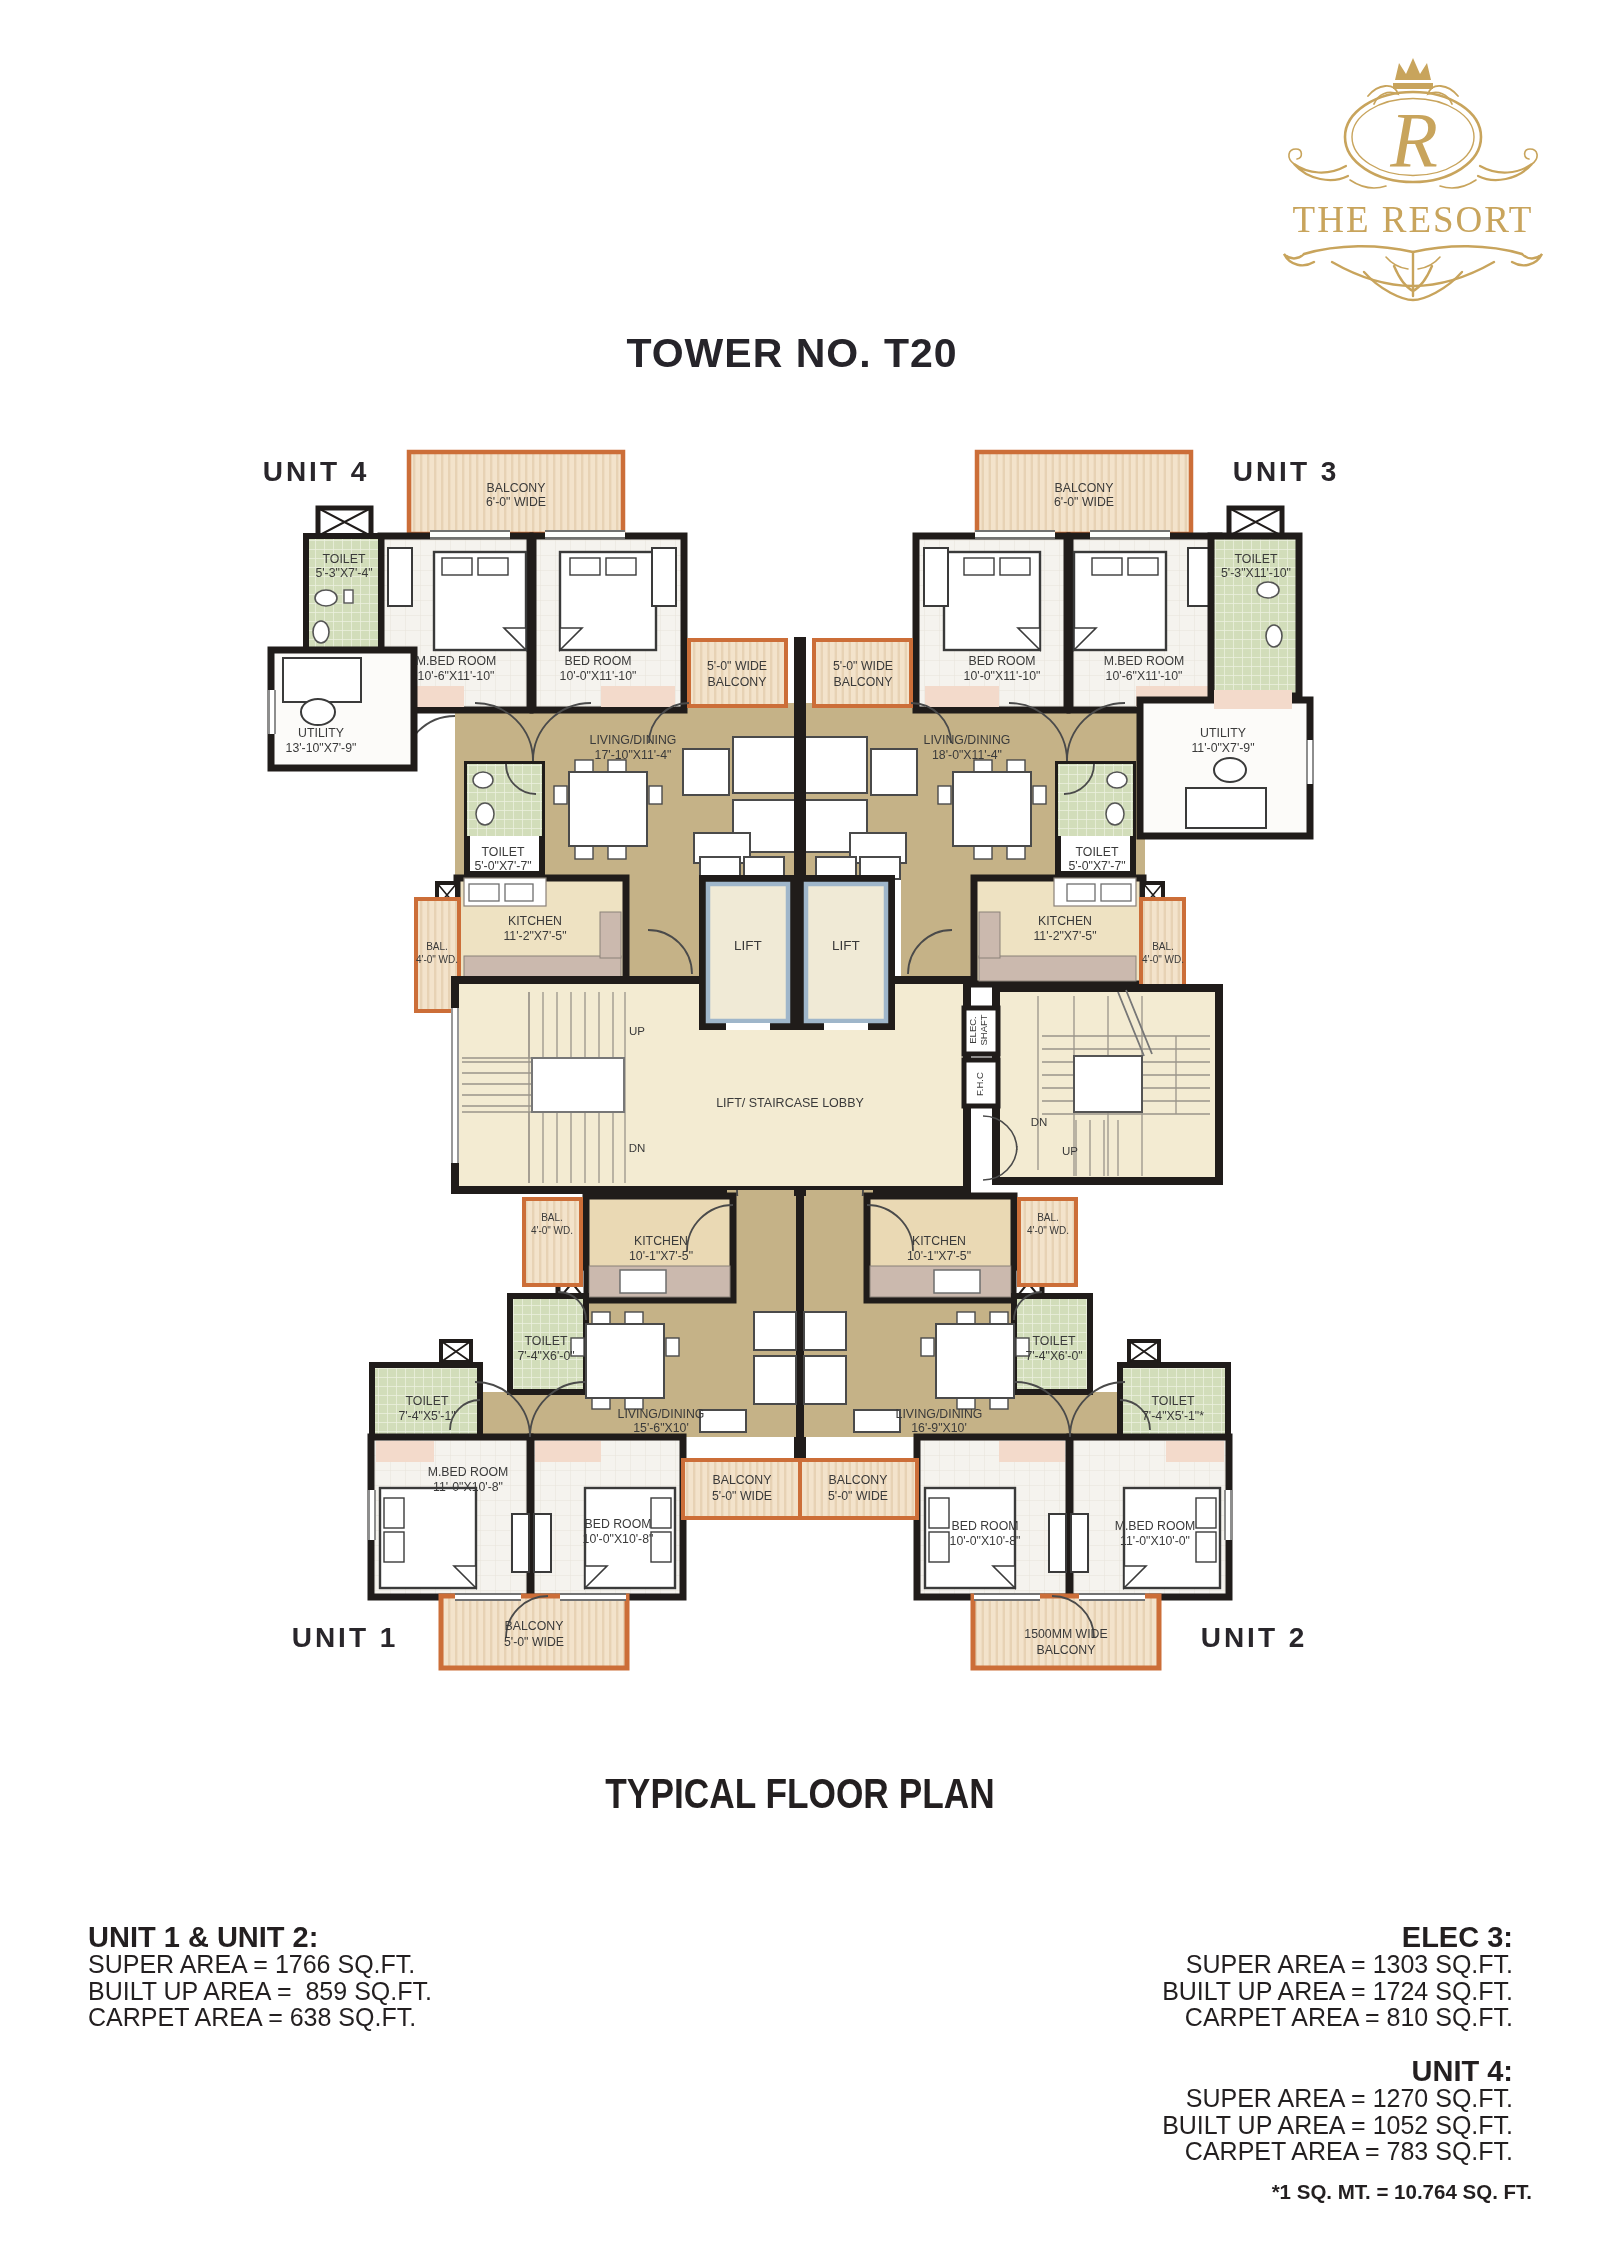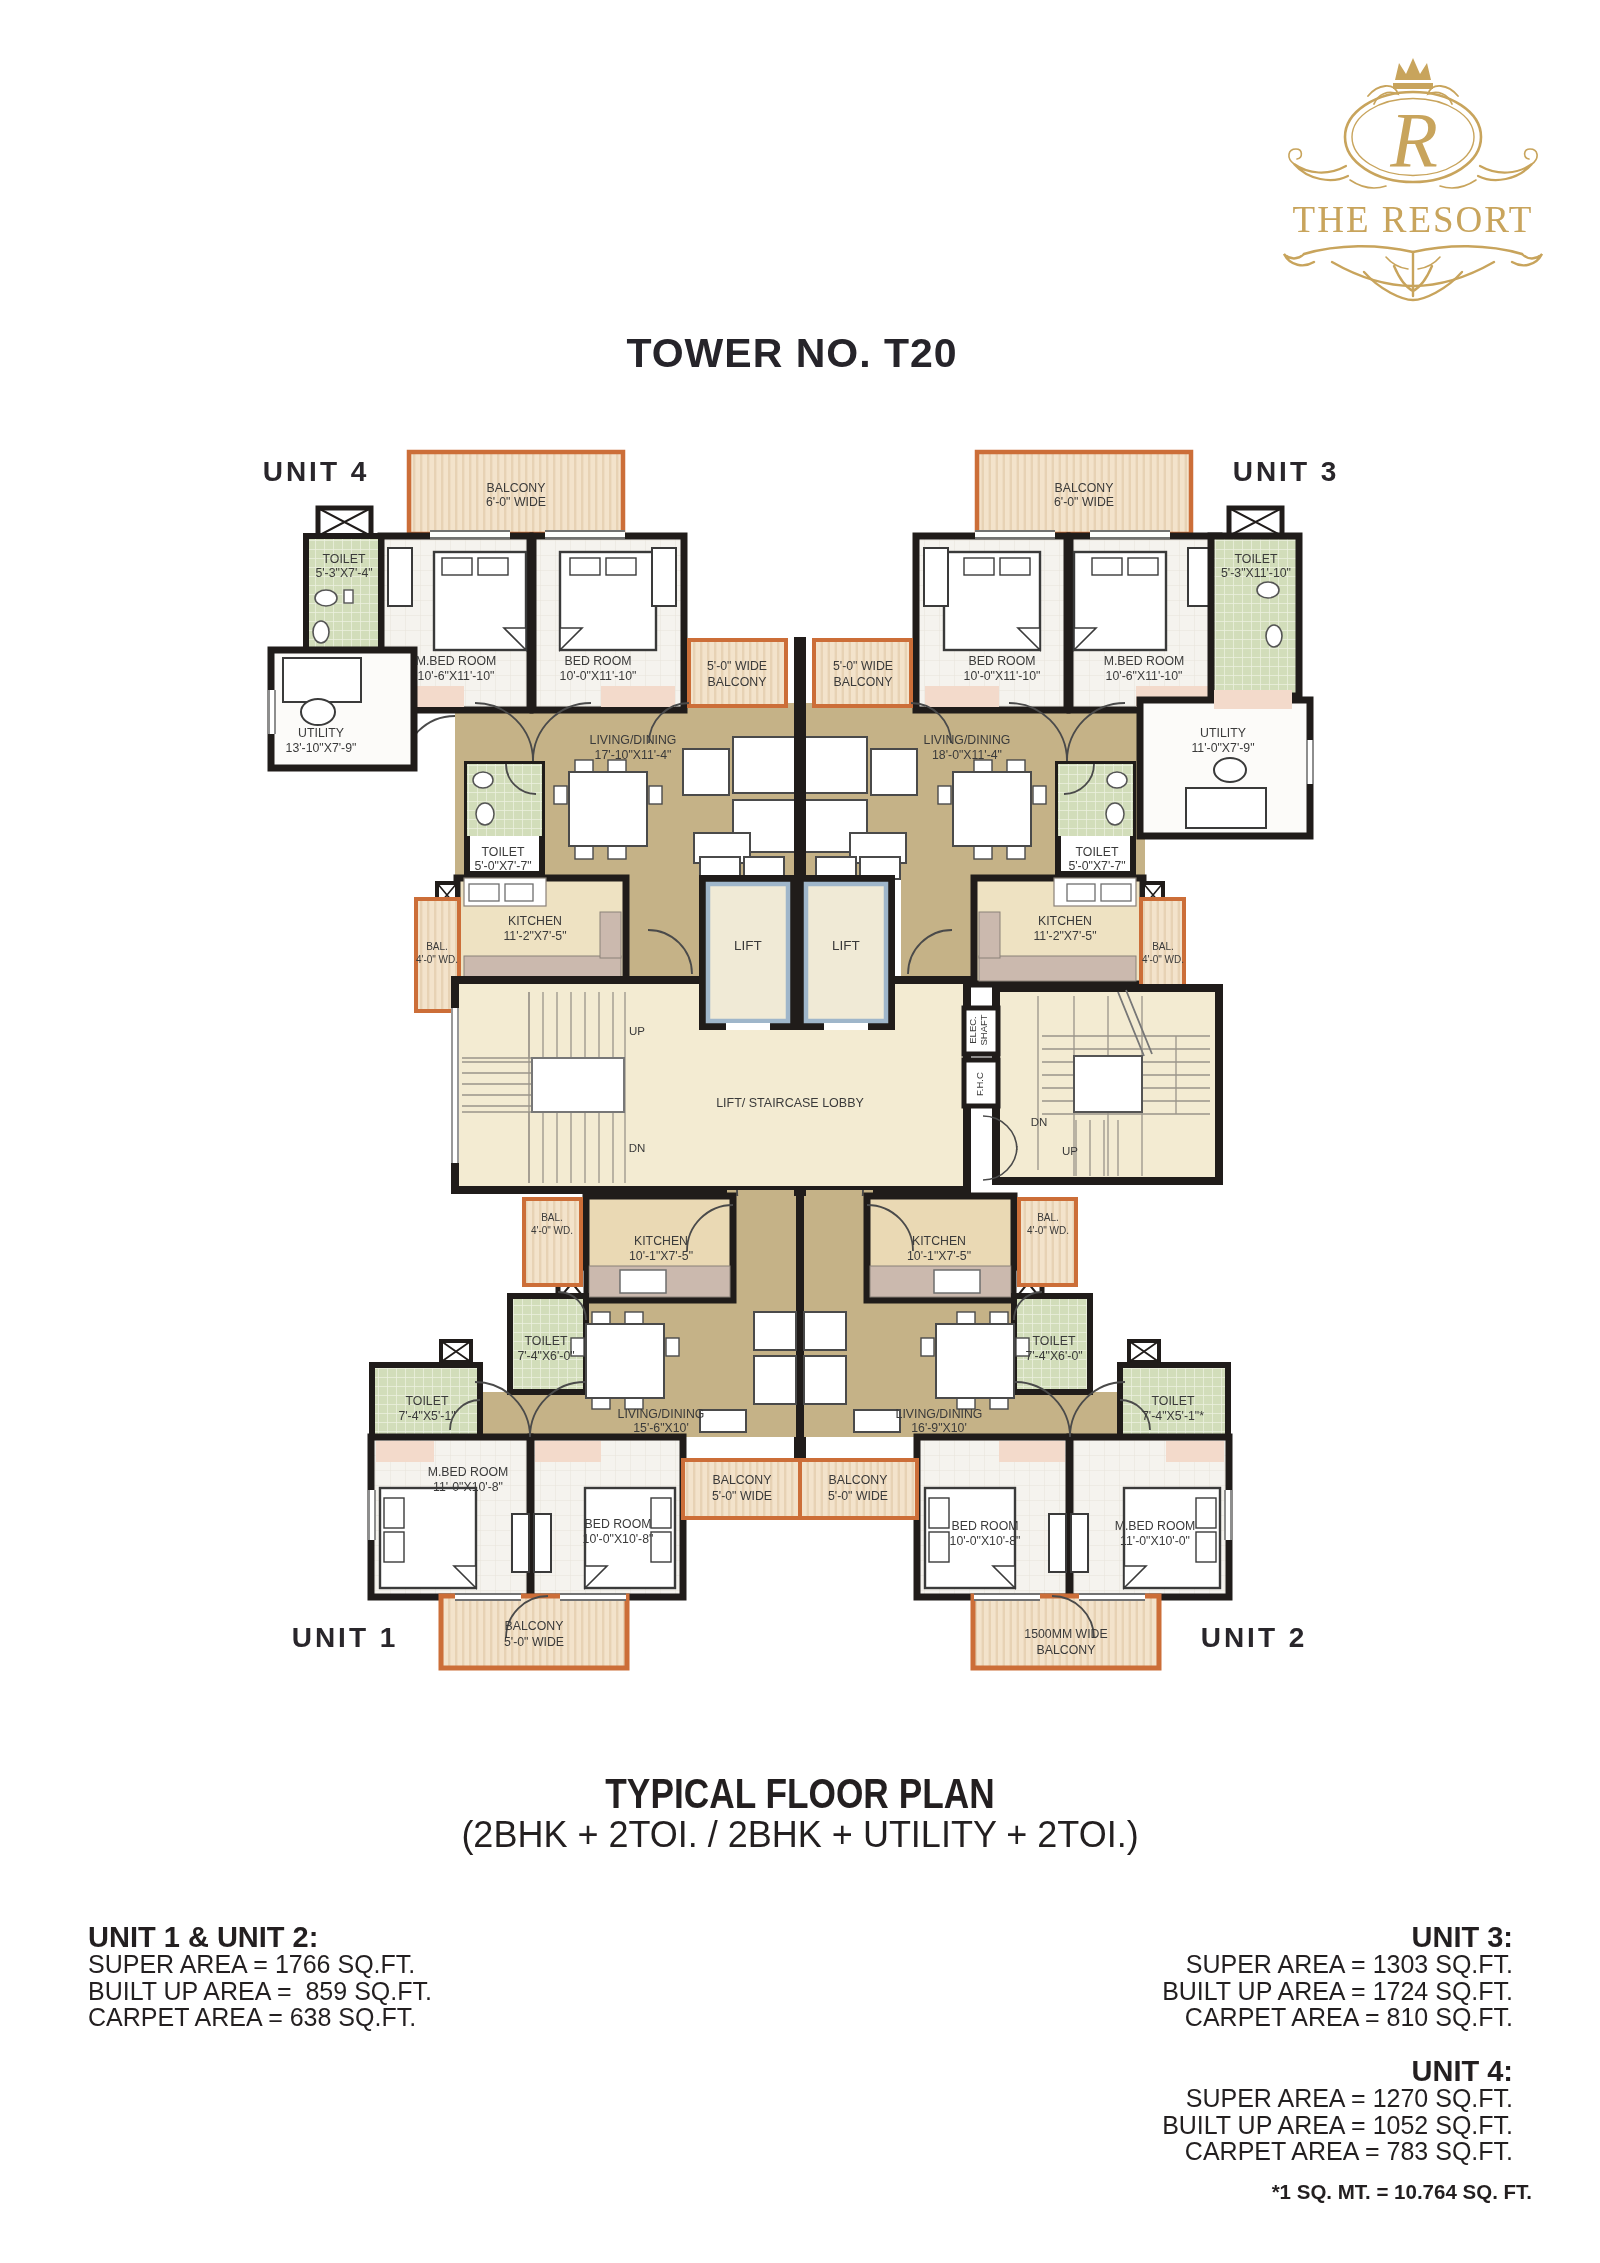--- a/index.html
+++ b/index.html
@@ -387,31 +387,30 @@
         <text x="985" y="1545">10'-0"X10'-8"</text>
       <text x="1066" y="1638">1500MM WIDE</text>
         <text x="1066" y="1654">BALCONY</text>
       <text x="858" y="1484">BALCONY</text>
         <text x="858" y="1500">5'-0" WIDE</text>
     </g>
 
   </svg>
 
   <div class="abs blk" style="left:0;top:1770px;width:1600px;text-align:center;font-size:42px;font-weight:bold;letter-spacing:0px;transform:scaleX(0.84);">TYPICAL FLOOR PLAN</div>
-  <div class="abs blk" style="left:0;top:1814px;width:1600px;text-align:center;font-size:36px;">(2BHK + 2TOI. / 2BHK + UTILITY + 2TOI.)</div>
 
   <div class="abs blk" style="left:88px;top:1924px;font-size:25px;line-height:26.5px;">
     <div style="font-size:29px;font-weight:bold;line-height:27px;">UNIT 1 &amp; UNIT 2:</div>
     <div>SUPER AREA = 1766 SQ.FT.</div>
     <div>BUILT UP AREA =&nbsp;&nbsp;859 SQ.FT.</div>
     <div>CARPET AREA = 638 SQ.FT.</div>
   </div>
 
   <div class="abs blk" style="right:87px;top:1924px;font-size:25px;line-height:26.5px;text-align:right;">
-    <div style="font-size:29px;font-weight:bold;line-height:27px;">UNIT 3:</div>
+    <div style="font-size:29px;font-weight:bold;line-height:27px;">ELEC 3:</div>
     <div>SUPER AREA = 1303 SQ.FT.</div>
     <div>BUILT UP AREA = 1724 SQ.FT.</div>
     <div>CARPET AREA = 810 SQ.FT.</div>
   </div>
 
   <div class="abs blk" style="right:87px;top:2058px;font-size:25px;line-height:26.5px;text-align:right;">
     <div style="font-size:29px;font-weight:bold;line-height:27px;">UNIT 4:</div>
     <div>SUPER AREA = 1270 SQ.FT.</div>
     <div>BUILT UP AREA = 1052 SQ.FT.</div>
     <div>CARPET AREA = 783 SQ.FT.</div>

